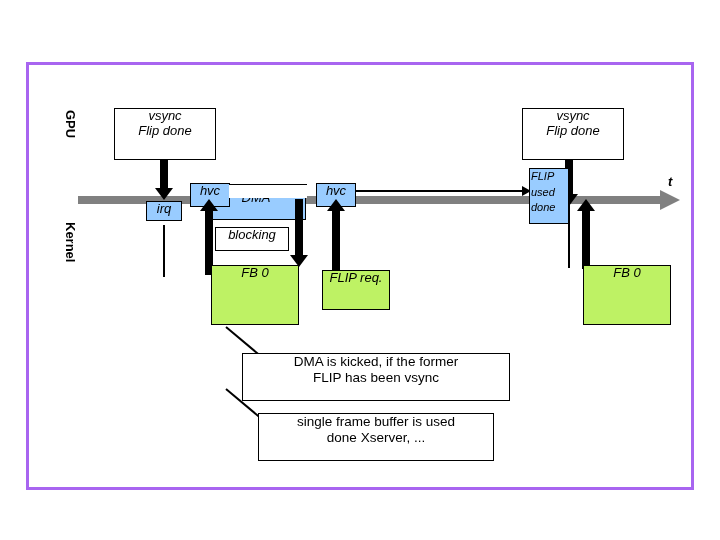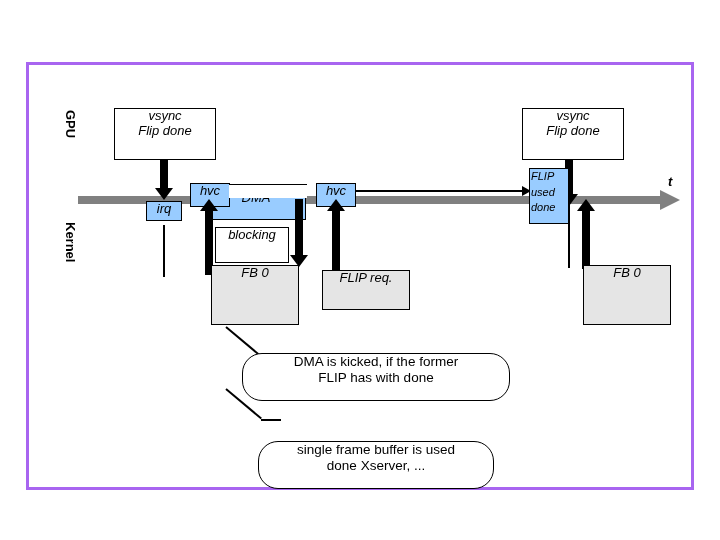--- a/index.html
+++ b/index.html
@@ -85,40 +85,40 @@
     border: 1.5px solid #000;
     display: flex;
     justify-content: center;
     text-align: center;
     font-size: 13px;
     color: #000;
     line-height: 1.15;
   }
   .box-white { background: #ffffff; }
   .box-blue  { background: #99ccff; }
-  .box-lav   { background: #e5e5e5; }
+  .box-lav   { background: #bef264; }
   .italic { font-style: italic; }
-  .plain  { font-style: normal; border-radius: 20px; }
+  .plain  { font-style: normal; }
 
   
   #vsync-left  { left: 114px; top: 108px; width: 102px; height: 52px; }
   #vsync-right { left: 522px; top: 108px; width: 102px; height: 52px; }
   #irq-box     { left: 146px; top: 201px; width: 36px; height: 20px; font-size: 13px; }
   #hvc-1       { left: 190px; top: 183px; width: 40px; height: 24px; }
   #hvc-2       { left: 316px; top: 183px; width: 40px; height: 24px; }
   #dma-box     { left: 206px; top: 168px; width: 100px; height: 30px; margin-top: 22px; }
   #flip-sync   { left: 529px; top: 168px; width: 40px; height: 56px;
                  display: block; padding: 0 1px; text-align: left; overflow: visible; }
   #flip-sync .ln { display: block; font-size: 11px; font-style: italic; line-height: 1.42; }
-  #blocking-box{ left: 215px; top: 227px; width: 74px; height: 36px; }
+  #blocking-box{ left: 215px; top: 227px; width: 74px; height: 24px; }
   #fb0-left    { left: 211px; top: 265px; width: 88px; height: 60px; }
-  #fliprq-box  { left: 322px; top: 270px; width: 88px; height: 40px; overflow: visible; white-space: nowrap; }
+  #fliprq-box  { left: 322px; top: 270px; width: 68px; height: 40px; overflow: visible; white-space: nowrap; }
   #fb0-right   { left: 583px; top: 265px; width: 88px; height: 60px; }
   #note-1      { left: 242px; top: 353px; width: 268px; height: 48px; font-style: normal; font-size: 13.5px; }
-  #note-2      { left: 258px; top: 413px; width: 236px; height: 48px; font-style: normal; font-size: 13.5px; margin-top: 28px; }
+  #note-2      { left: 258px; top: 413px; width: 236px; height: 48px; font-style: normal; font-size: 13.5px; }
 
   
   .v-arrow {
     position: absolute;
     width: 0;
     height: 0;
   }
   .v-arrow .shaft {
     position: absolute;
     left: -4px;
@@ -284,21 +284,21 @@
   </div>
 
   <div class="leader">
     <div class="diag" style="left:226px; top:388px; width:46px; transform:rotate(40deg);"></div>
     <div class="horiz" style="left:261px; top:419px; width:20px;"></div>
   </div>
 
   <div class="box box-white plain" id="note-1">
     <div>
       <div>DMA is kicked, if the former</div>
-      <div>FLIP has with done</div>
+      <div>FLIP has been vsync</div>
     </div>
   </div>
   <div class="box box-white plain" id="note-2">
     <div>
       <div>single frame buffer is used</div>
       <div>done Xserver, ...</div>
     </div>
   </div>
 
 </div>

